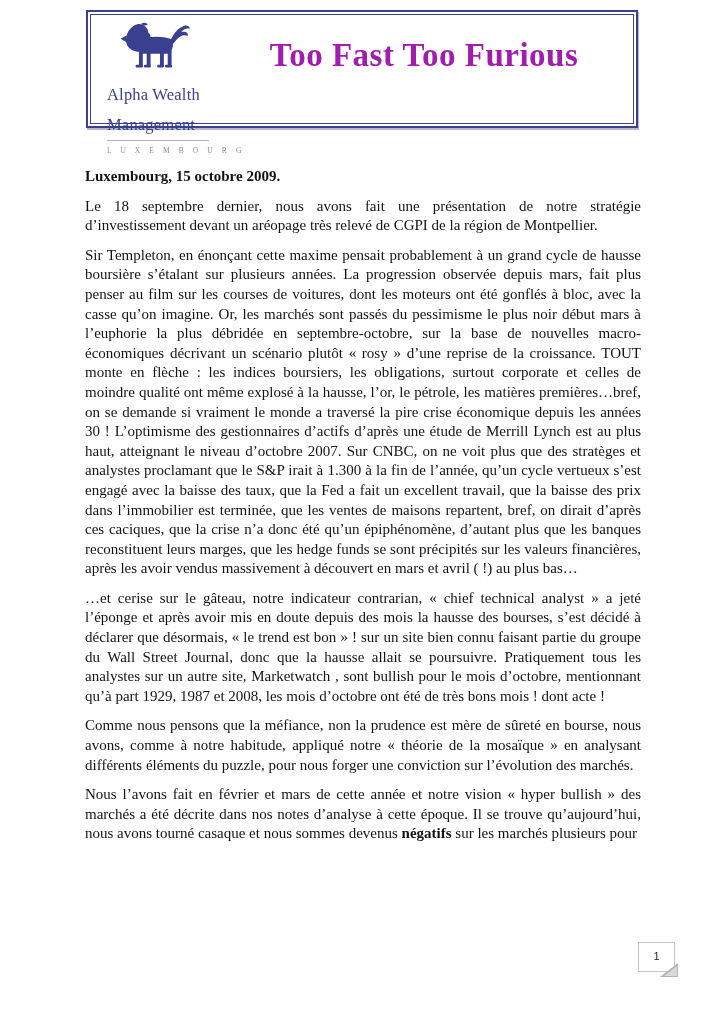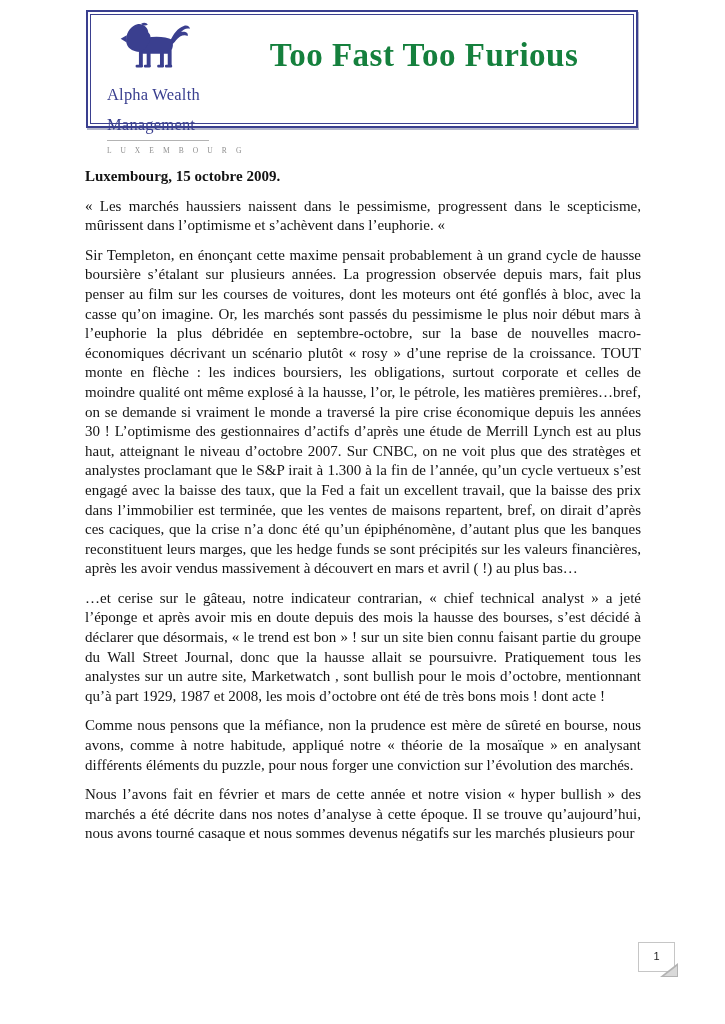--- a/index.html
+++ b/index.html
@@ -24,32 +24,32 @@
   .brand-name {
     color:#3a3f8f; font-size:16.5px; line-height:1.05; margin-top:13px;
     font-weight:500; letter-spacing:0.2px;
   }
   .logo-rule { width:102px; height:1px; background:#b3b3b3; margin:6px 0 5px 0; }
   .logo-location {
     color:#8f8f8f; font-size:7.5px; letter-spacing:3.6px; white-space:nowrap;text-align:center;
   }
   .title-area { flex:1; text-align:center; padding-right:24px; }
   .doc-title {
-    margin-top:22px; font-size:33px; font-weight:bold; color:#15803d;
+    margin-top:22px; font-size:33px; font-weight:bold; color:#a21caf;
     letter-spacing:0.5px;
   }
 
   
   .content {
     position:absolute; left:85px; top:167px; width:556px;
     color:#131313; font-size:15px; line-height:19.6px; text-align:justify;
   }
   .content p { margin:0 0 10px 0; }
   .dateline { font-weight:bold; }
-  .bold-word { font-weight:normal; }
+  .bold-word { font-weight:bold; }
 
   
   .page-num-box {
     position:absolute; left:638px; top:942px; width:37px; height:30px;
     border:1px solid #c6c6c6; background:#ffffff; box-sizing:border-box;
     display:flex; align-items:center; justify-content:center;
   }
   .page-num-text {
     font-family:"Liberation Sans", sans-serif; font-size:11px; color:#222222;
     padding-bottom:3px;
@@ -99,21 +99,21 @@
 
       <div class="title-area">
         <div class="doc-title">Too Fast Too Furious</div>
       </div>
 
     </div>
   </div>
 
   <div class="content">
     <p class="dateline">Luxembourg, 15 octobre 2009.</p>
-    <p>«  Les marchés haussiers naissent dans le pessimisme, progressent dans le scepticisme, mûrissent dans l’optimisme et s’achèvent dans l’euphorie. «</p>
+    <p>Le 18 septembre dernier, nous avons fait une présentation de notre stratégie d’investissement devant un aréopage très relevé de CGPI de la région de Montpellier.</p>
     <p>Sir Templeton, en énonçant cette maxime pensait probablement à un grand cycle de hausse boursière s’étalant sur plusieurs années. La progression observée depuis mars, fait plus penser au film sur les courses de voitures, dont les moteurs ont été gonflés à bloc, avec la casse qu’on imagine. Or, les marchés sont passés du pessimisme le plus noir début mars à l’euphorie la plus débridée en septembre-octobre, sur la base de nouvelles macro-économiques décrivant un scénario plutôt « rosy » d’une reprise de la croissance. TOUT monte en flèche : les indices boursiers, les obligations, surtout corporate et celles de moindre qualité ont même explosé à la hausse, l’or, le pétrole, les matières premières…bref, on se demande si vraiment le monde a traversé la pire crise économique depuis les années 30 ! L’optimisme des gestionnaires d’actifs d’après une étude de Merrill Lynch est au plus haut, atteignant le niveau d’octobre 2007. Sur CNBC, on ne voit plus que des stratèges et analystes proclamant que le S&amp;P irait à 1.300 à la fin de l’année, qu’un cycle vertueux s’est engagé avec la baisse des taux, que la Fed a fait un excellent travail, que la baisse des prix dans l’immobilier est terminée, que les ventes de maisons repartent, bref, on dirait d’après ces caciques, que la crise n’a donc été qu’un épiphénomène, d’autant plus que les banques reconstituent leurs marges, que les hedge funds se sont précipités sur les valeurs financières, après les avoir vendus  massivement à découvert en mars et avril ( !) au plus bas…</p>
     <p>…et cerise sur le gâteau, notre indicateur contrarian, « chief technical analyst » a jeté l’éponge et après avoir mis en doute depuis des mois la hausse des bourses, s’est décidé à déclarer que désormais, « le trend est bon » ! sur un site bien connu faisant partie du groupe du Wall Street Journal,  donc que la hausse allait se poursuivre. Pratiquement tous les analystes sur un autre site, Marketwatch , sont bullish pour le mois d’octobre, mentionnant qu’à  part 1929, 1987 et 2008, les mois d’octobre ont été de très bons mois ! dont acte !</p>
     <p>Comme nous pensons que la méfiance, non la prudence est mère de sûreté en bourse, nous avons, comme à notre habitude, appliqué notre « théorie de la mosaïque » en analysant différents éléments du puzzle, pour nous forger une conviction sur l’évolution des marchés.</p>
     <p><span>Nous l’avons fait en février et mars de cette année et notre vision  « hyper bullish » des marchés a été décrite dans nos notes d’analyse à cette époque. Il se trouve qu’aujourd’hui, nous avons tourné casaque et nous sommes devenus  </span><span class="bold-word">négatifs</span><span> sur les marchés plusieurs pour</span></p>
   </div>
 
   <div class="page-num-box">
     <span class="page-num-text">1</span>
     <span class="fold-wrap">
       <svg width="19" height="16" aria-hidden="true">

